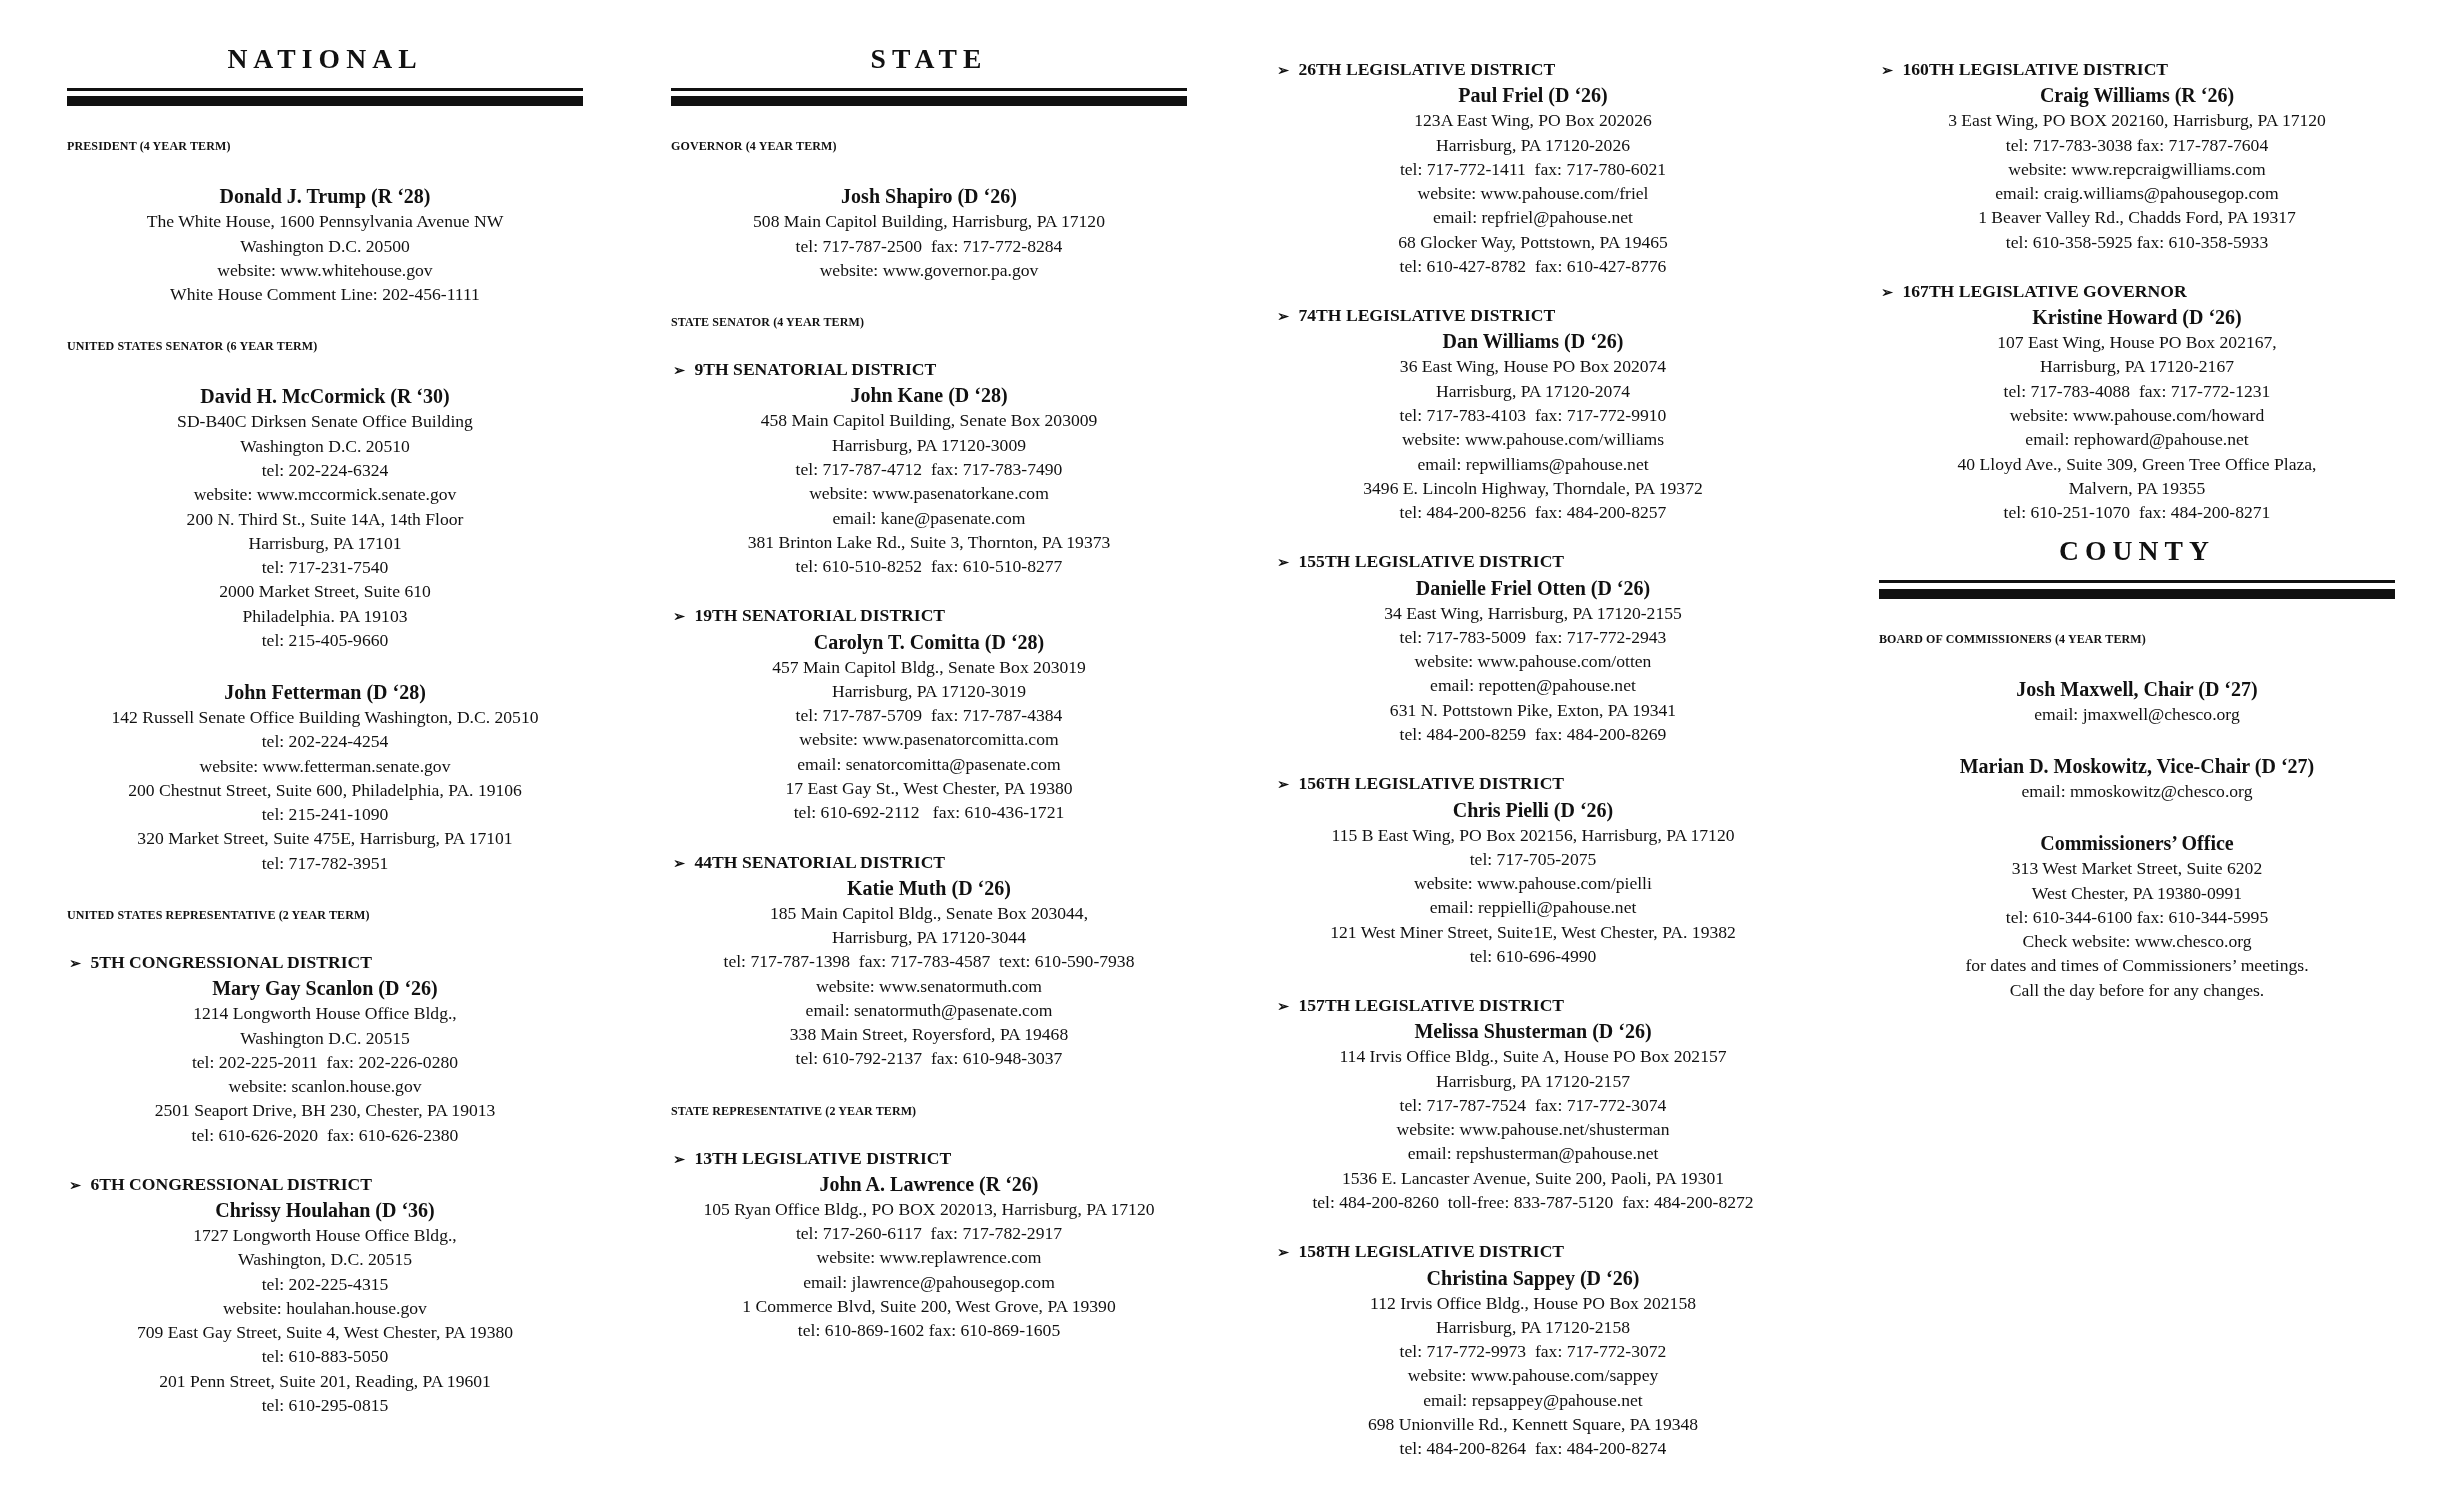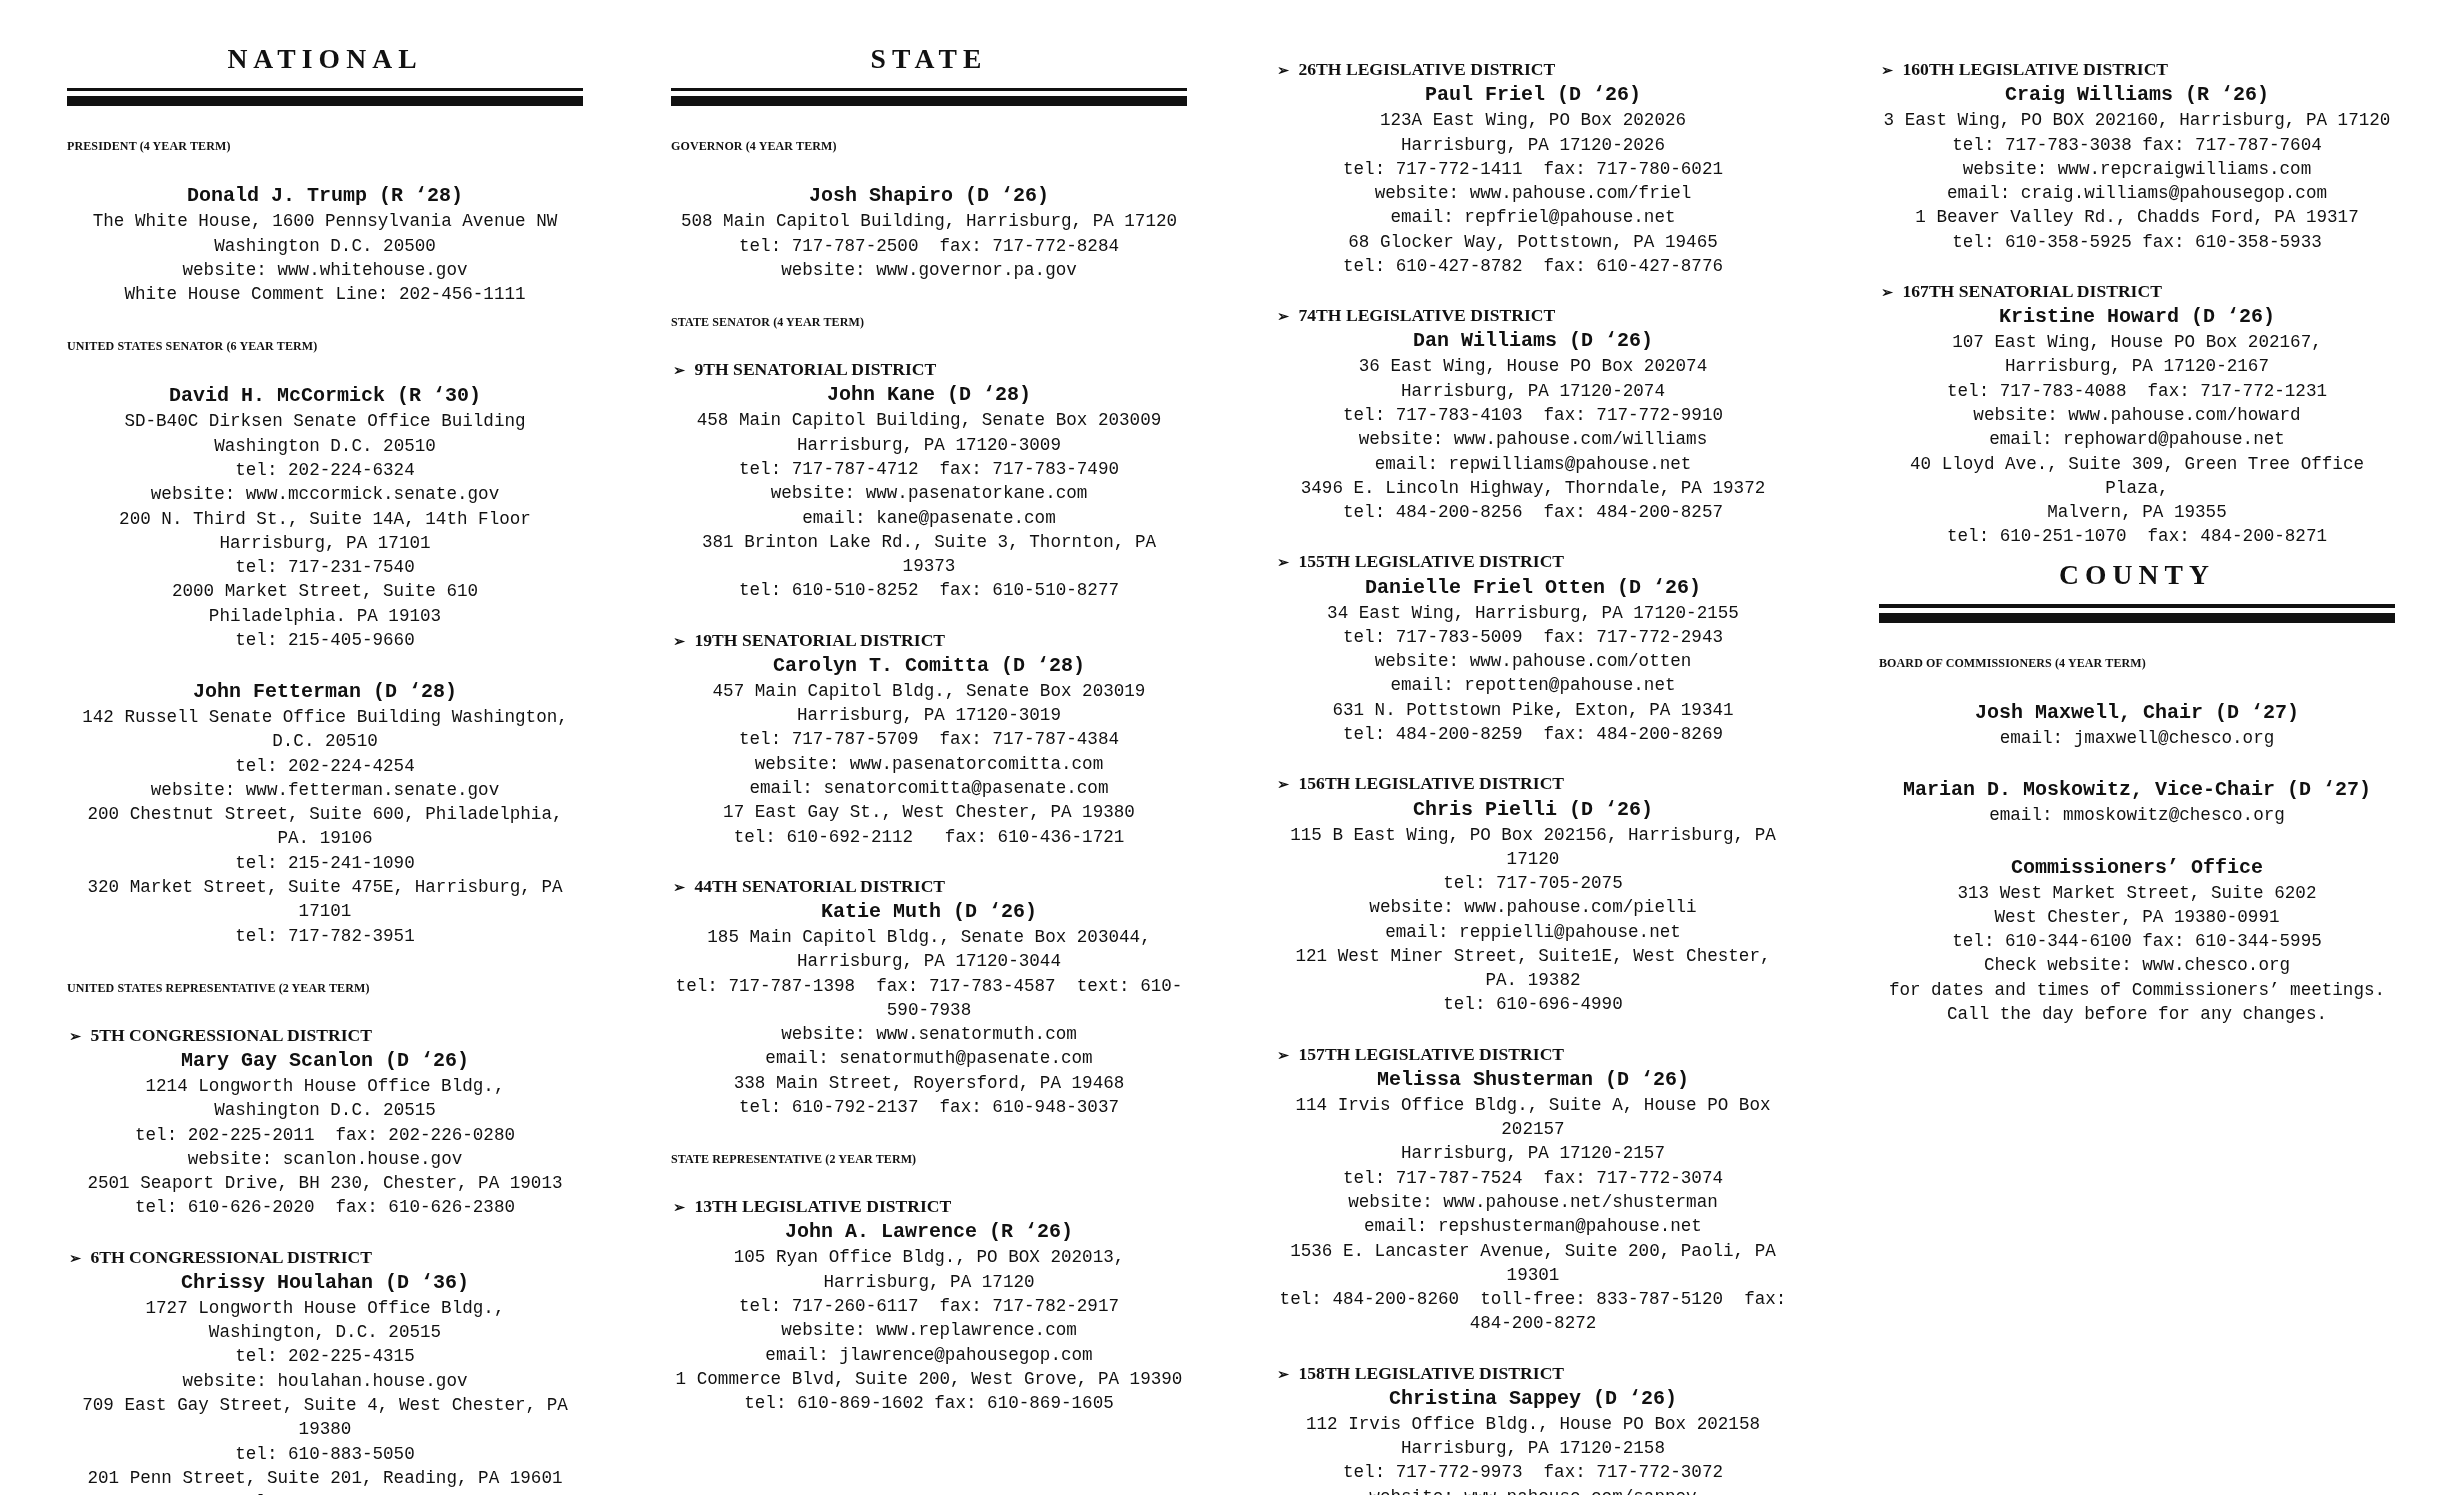--- a/index.html
+++ b/index.html
@@ -45,21 +45,21 @@
     text-align: left;
     display: flex;
     align-items: baseline;
   }
   .district-heading .arrow {
     font-size: 0.8em;
     margin: 0 9.4px 0 2.3px;
     flex: none;
   }
 
-  .entry { margin: 0 0 5.9px 0; font-family: Liberation Mono, monospace; }
+  .entry { margin: 0 0 5.9px 0; }
   .entry-name {
     font-weight: bold;
     font-size: 20px;
     text-align: center;
     line-height: 1.3;
   }
   .entry-line {
     font-size: 17.6px;
     text-align: center;
     line-height: 1.38;
@@ -304,21 +304,21 @@
           <div class="entry-name">Craig Williams (R ‘26)</div>
           <div class="entry-line">3 East Wing, PO BOX 202160, Harrisburg, PA 17120</div>
           <div class="entry-line">tel: 717-783-3038 fax: 717-787-7604</div>
           <div class="entry-line">website: www.repcraigwilliams.com</div>
           <div class="entry-line">email: craig.williams@pahousegop.com</div>
           <div class="entry-line">1 Beaver Valley Rd., Chadds Ford, PA 19317</div>
           <div class="entry-line">tel: 610-358-5925 fax: 610-358-5933</div>
         </div>
         <div class="district-heading">
           <span class="arrow">➢</span>
-          <span>167TH SENATORIAL DISTRICT</span>
+          <span>167TH LEGISLATIVE GOVERNOR</span>
         </div>
         <div class="entry">
           <div class="entry-name">Kristine Howard (D ‘26)</div>
           <div class="entry-line">107 East Wing, House PO Box 202167,</div>
           <div class="entry-line">Harrisburg, PA 17120-2167</div>
           <div class="entry-line">tel: 717-783-4088  fax: 717-772-1231</div>
           <div class="entry-line">website: www.pahouse.com/howard</div>
           <div class="entry-line">email: rephoward@pahouse.net</div>
           <div class="entry-line">40 Lloyd Ave., Suite 309, Green Tree Office Plaza,</div>
           <div class="entry-line">Malvern, PA 19355</div>

